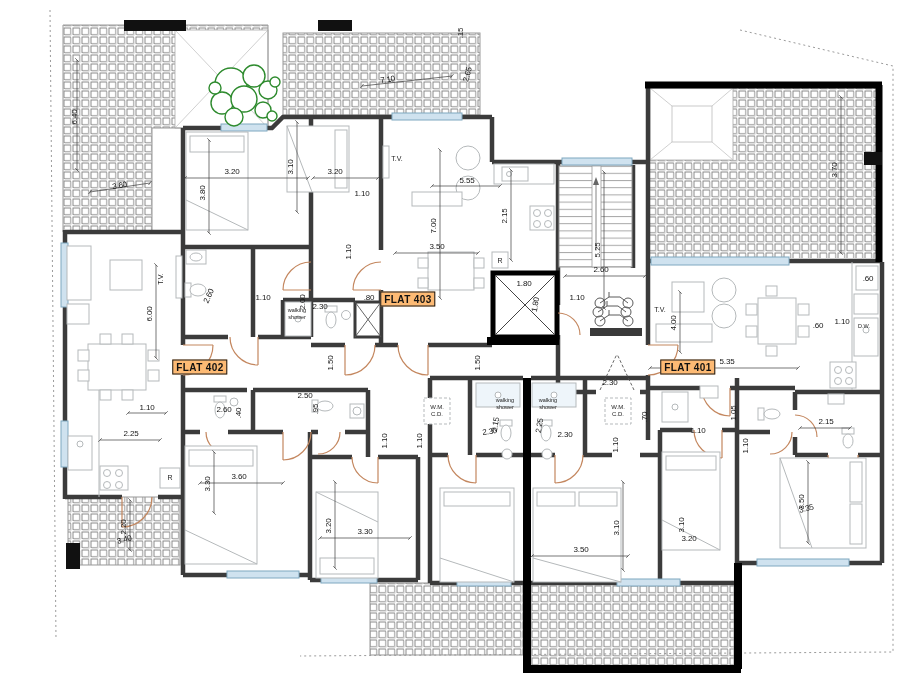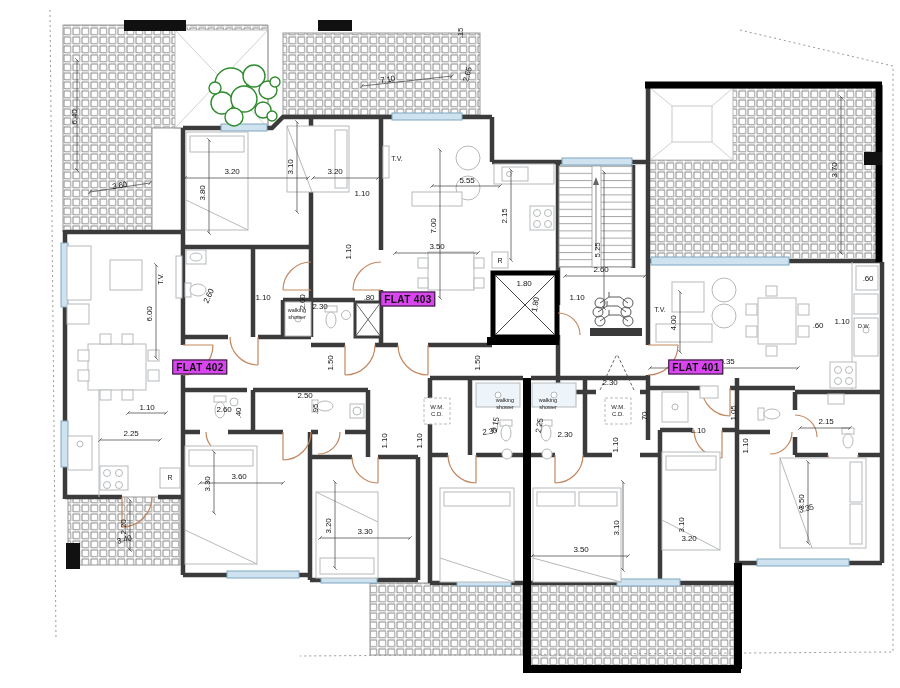--- a/index.html
+++ b/index.html
@@ -1,20 +1,20 @@
 <!DOCTYPE html>
 <html><head>
 <meta charset="utf-8">
 <style>
   html,body{margin:0;padding:0;background:#ffffff;}
   .canvas{position:relative;width:900px;height:688px;background:#fff;overflow:hidden;
           font-family:"Liberation Sans", sans-serif;}
   .canvas svg{position:absolute;left:0;top:0;}
   .flat-tag{position:absolute;transform:translate(-50%,-50%);border:1.4px solid #1a1a1a;
-            background:#d946ef;font-size:10px;font-weight:bold;letter-spacing:.4px;
+            background:#fdba74;font-size:10px;font-weight:bold;letter-spacing:.4px;
             padding:0 3px;line-height:13px;color:#111;white-space:nowrap;z-index:5;}
   text.dim{font-size:8px;fill:#161616;letter-spacing:-.2px;text-anchor:middle;}
   text.room{fill:#222;text-anchor:middle;}
 </style>
 </head>
 <body>
 
 <div class="canvas">
 <svg width="900" height="688" viewBox="0 0 900 688">
   <defs>
@@ -470,14 +470,14 @@
         <text x="297" y="312" class="room" font-size="5.5"><tspan x="297" dy="0">walking</tspan><tspan x="297" dy="6.5">shower</tspan></text>
         <text x="505" y="402" class="room" font-size="5.5"><tspan x="505" dy="0">walking</tspan><tspan x="505" dy="6.5">shower</tspan></text>
         <text x="548" y="402" class="room" font-size="5.5"><tspan x="548" dy="0">walking</tspan><tspan x="548" dy="6.5">shower</tspan></text>
         <text x="437" y="409" class="room" font-size="6"><tspan x="437" dy="0">W.M.</tspan><tspan x="437" dy="7">C.D.</tspan></text>
         <text x="618" y="409" class="room" font-size="6"><tspan x="618" dy="0">W.M.</tspan><tspan x="618" dy="7">C.D.</tspan></text>
       </g>
 </svg>
 
 <div class="flat-tag" style="left: 200px; top: 367px;">FLAT 402</div>
 <div class="flat-tag" style="left: 408px; top: 299px;">FLAT 403</div>
-<div class="flat-tag" style="left: 688px; top: 367px; margin-left: 8px;">FLAT 401</div>
+<div class="flat-tag" style="left: 688px; top: 367px;">FLAT 401</div>
 </div>
 
 </body></html>

